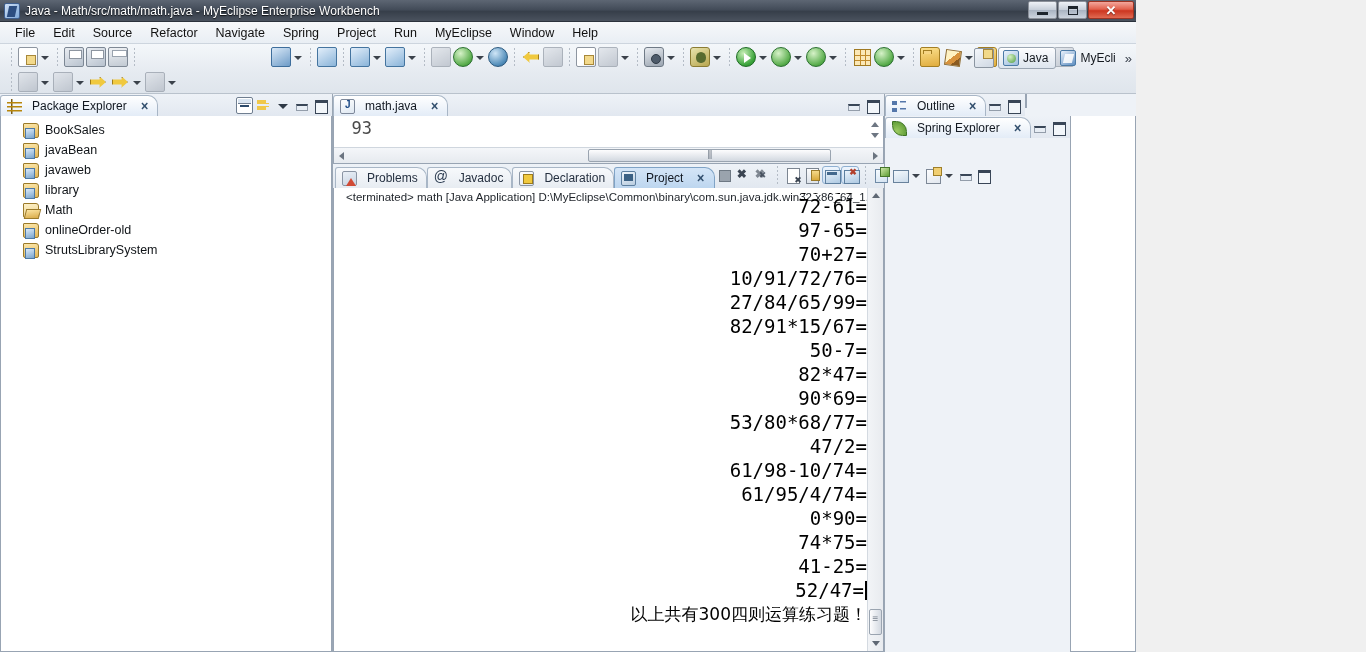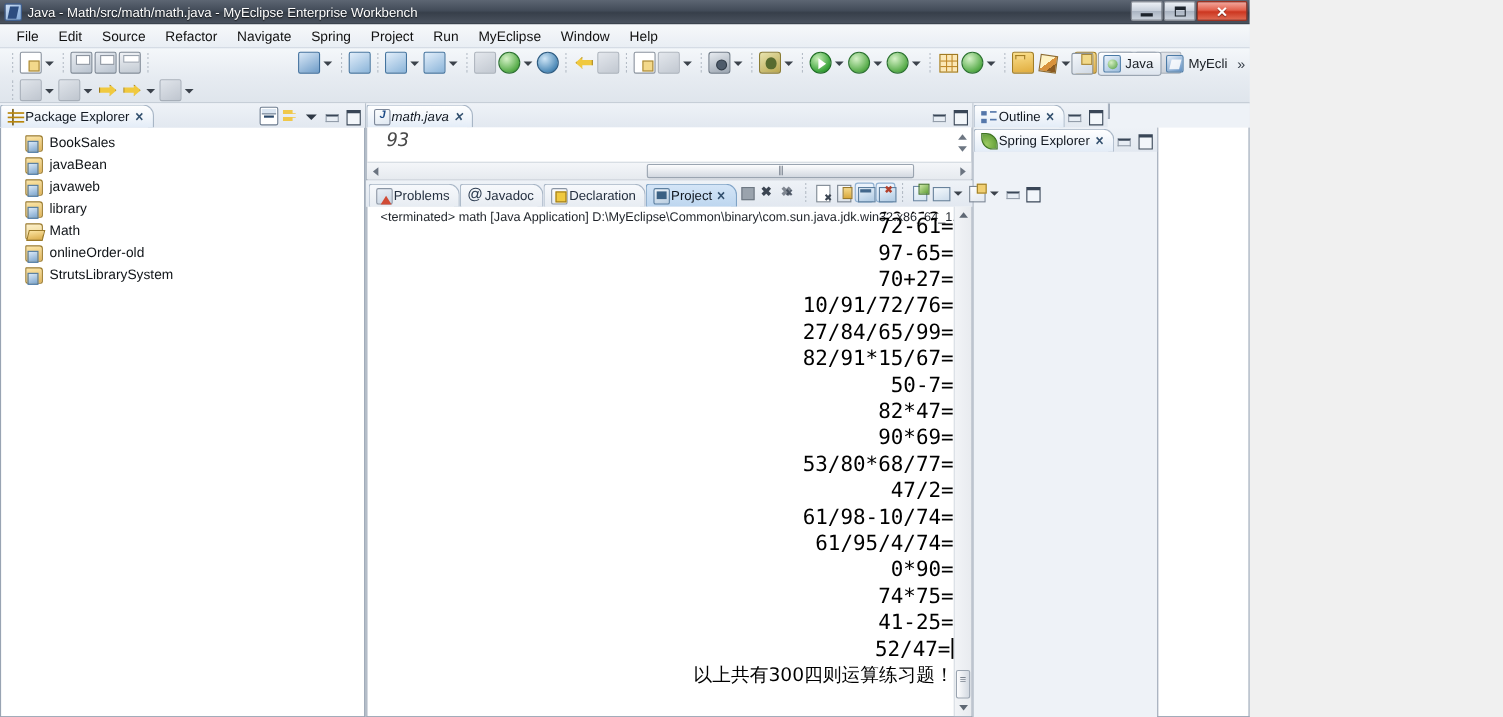--- a/index.html
+++ b/index.html
@@ -182,21 +182,21 @@
   
   .main { position: absolute; left:0; top: 94px; right:0; bottom:0; display:flex; }
 
   
   .viewtabs {
     height: 22px; display:flex; align-items:flex-end;
     background: linear-gradient(180deg,#eef2f7,#e2e8f0);
     position: relative;
   }
   .vtab {
-    display:flex; align-items:center; gap:1px;
+    display:flex; align-items:center; gap:10px;
     height: 21px; padding: 0 8px 0 6px;
     font-size: 12px; color:#121821; white-space:nowrap;
     background: linear-gradient(180deg,#ffffff 0%,#e3ecf7 100%);
     border: 1px solid #a8b6c6; border-bottom: none;
     border-radius: 3px 10px 0 0;
     position: relative;
   }
   .vtab.inactive {
     background: linear-gradient(180deg,#f7f9fc 0%,#e7ecf2 100%);
     color:#253040;
@@ -265,21 +265,21 @@
   .pj-ico.open { background: linear-gradient(170deg,#fdf0c8,#ecd28a); }
   .pj-ico.open:after { display:none; }
   .pj-ico.open:before{ content:""; position:absolute; left:1px; top:5px; width:13px;height:8px;
             background: linear-gradient(170deg,#fbe3a0,#d9ab49); border:1px solid #9b7a2a;
             transform: skewX(-14deg); }
 
   
   .center { flex:1; display:flex; flex-direction:column; min-width:0; background:#eef2f7; }
 
   
-  .editor-stack { flex:none; height: 70px; display:flex; flex-direction:column;font-style:italic; }
+  .editor-stack { flex:none; height: 70px; display:flex; flex-direction:column; }
   .ed-tabs { height:22px; display:flex; align-items:flex-end;
              background: linear-gradient(180deg,#eef2f7,#e2e8f0); position:relative; }
   .ed-body { flex:1; background:#fff; border:1px solid #98a4b3; border-top:none;
              position:relative; display:flex; }
   .linenum { width:46px; flex:none; background:#fff; color:#4a4a4a;
              font-family: "DejaVu Sans Mono", monospace; font-size:17px;
              text-align:right; padding: 2px 8px 0 0; }
   .ed-canvas { flex:1; background:#fff; position:relative; }
   .vspin { position:absolute; right:2px; top:2px; width:13px; height:26px; }
   .vspin span { display:block; width:13px; height:11px; position:relative; }

